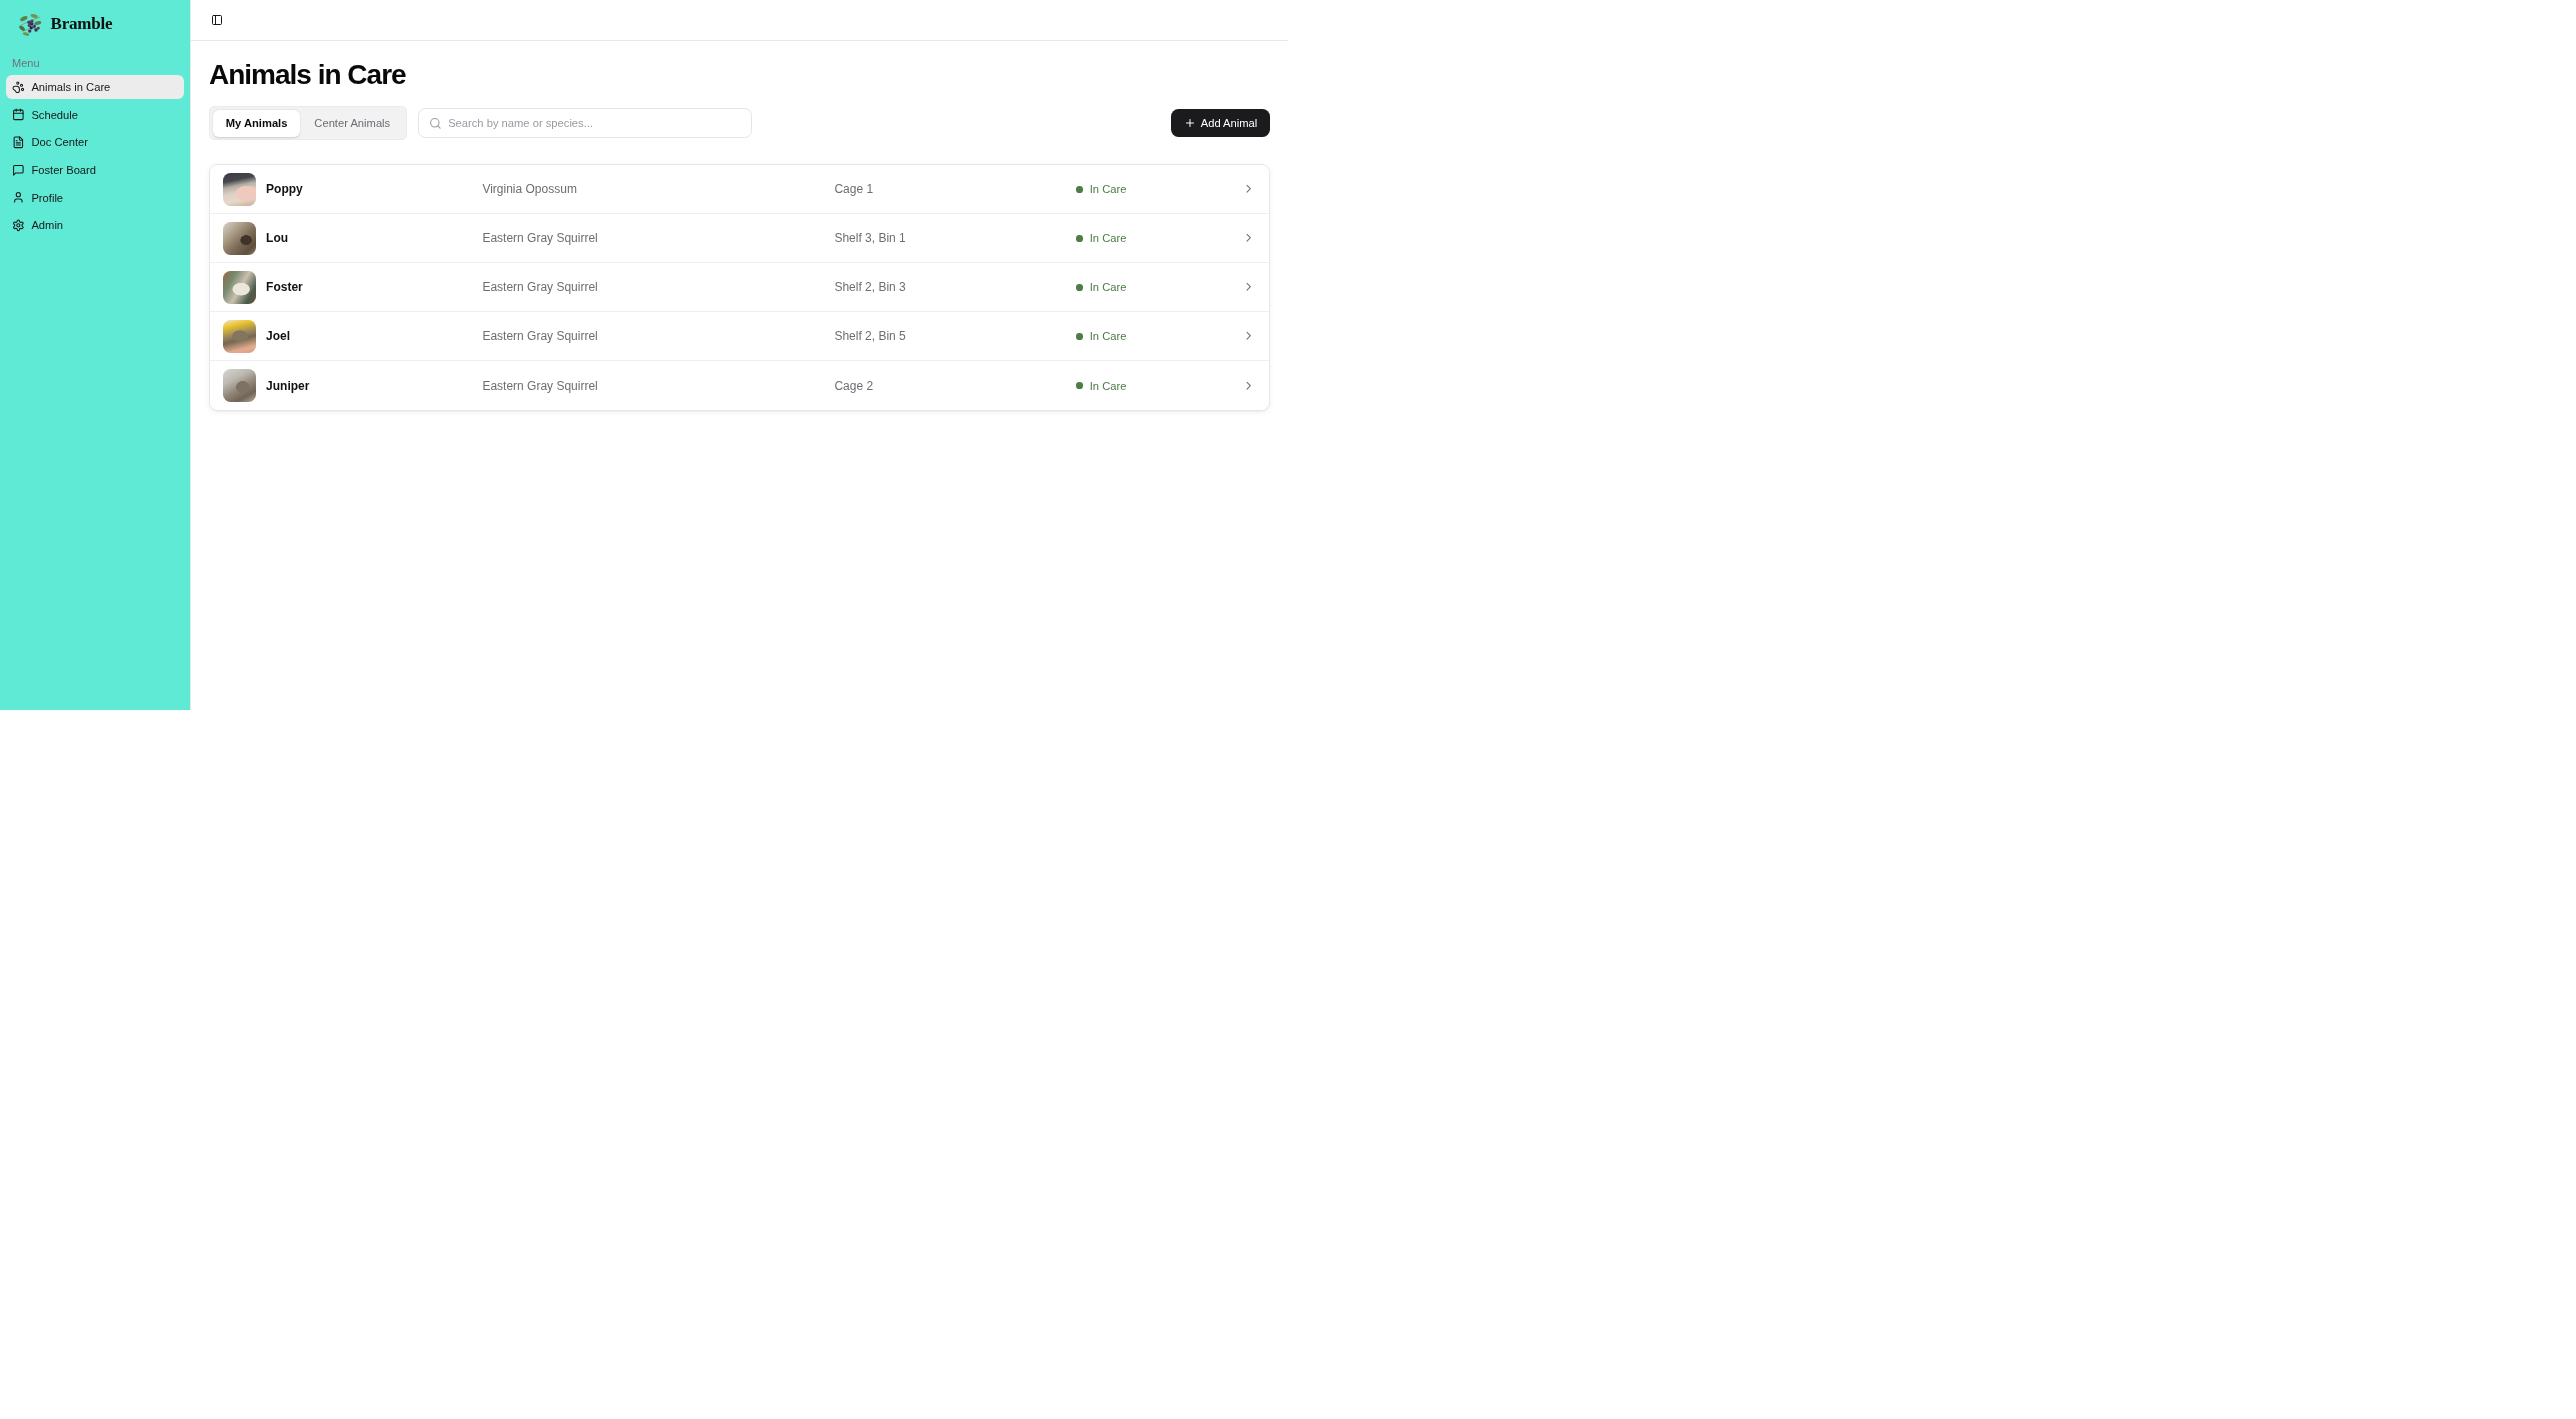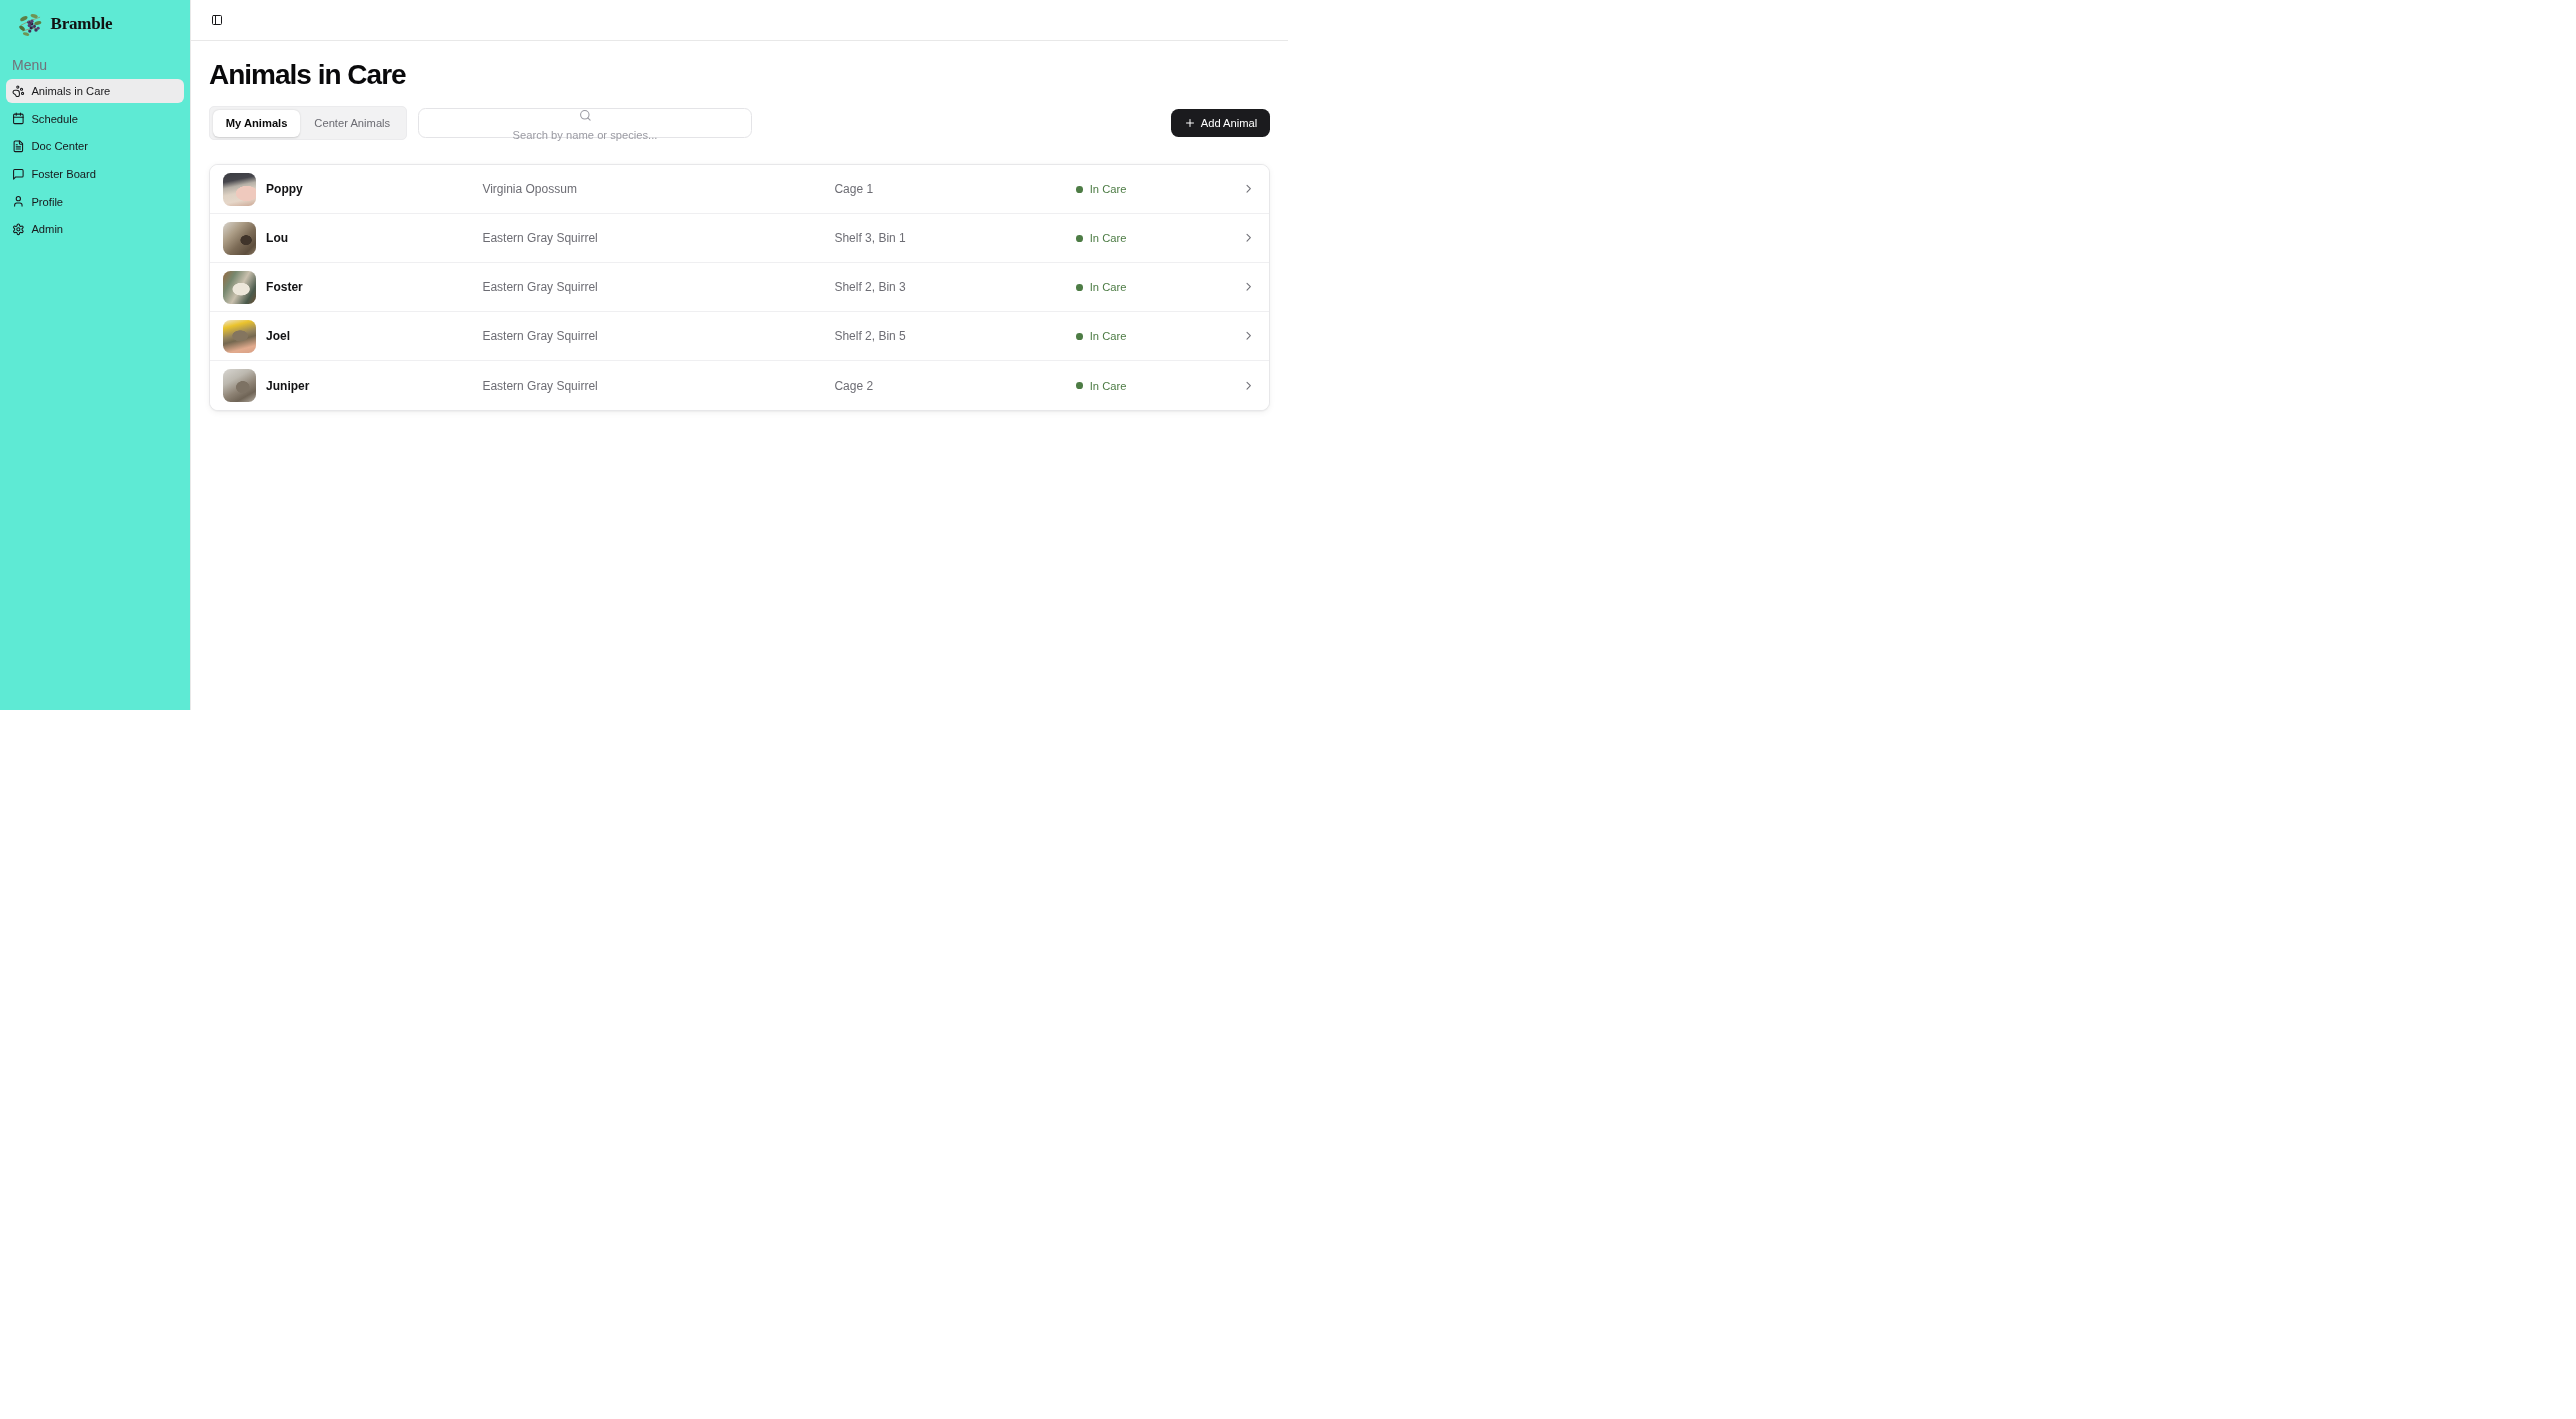--- a/index.html
+++ b/index.html
@@ -36,21 +36,21 @@
   }
   .logo-img { width: 25px; height: 25px; flex: 0 0 25px; }
   .logo-text {
     font-family: "Liberation Serif", "DejaVu Serif", serif;
     font-weight: 700;
     font-size: 17px;
     letter-spacing: -0.2px;
     color: #111111;
   }
   .menu-label {
-    font-size: 14px;
+    font-size: 11px;
     color: #71717a;
     padding: 9px 6px 6px 6px;
   }
   .nav { display: flex; flex-direction: column; gap: 3.7px; }
   .nav-item {
     height: 24px;
     display: flex;
     align-items: center;
     gap: 6.7px;
     padding: 0 6px;
@@ -126,21 +126,20 @@
     margin-left: 11.2px;
     width: 334px;
     height: 30px;
     background: #ffffff;
     border: 0.7px solid #e4e4e7;
     border-radius: 7.5px;
     display: flex;
     align-items: center;
     gap: 6.7px;
     padding: 0 9.7px;
-    flex-direction: column;
   }
   .search-box svg { flex: 0 0 12.7px; color: #9a9aa2; }
   .search-input {
     border: none; outline: none; flex: 1;
     font-family: inherit; font-size: 11.2px; color: #18181b;
     background: transparent;
   }
   .search-input::placeholder { color: #9a9aa2; }
   .add-btn {
     margin-left: auto;

